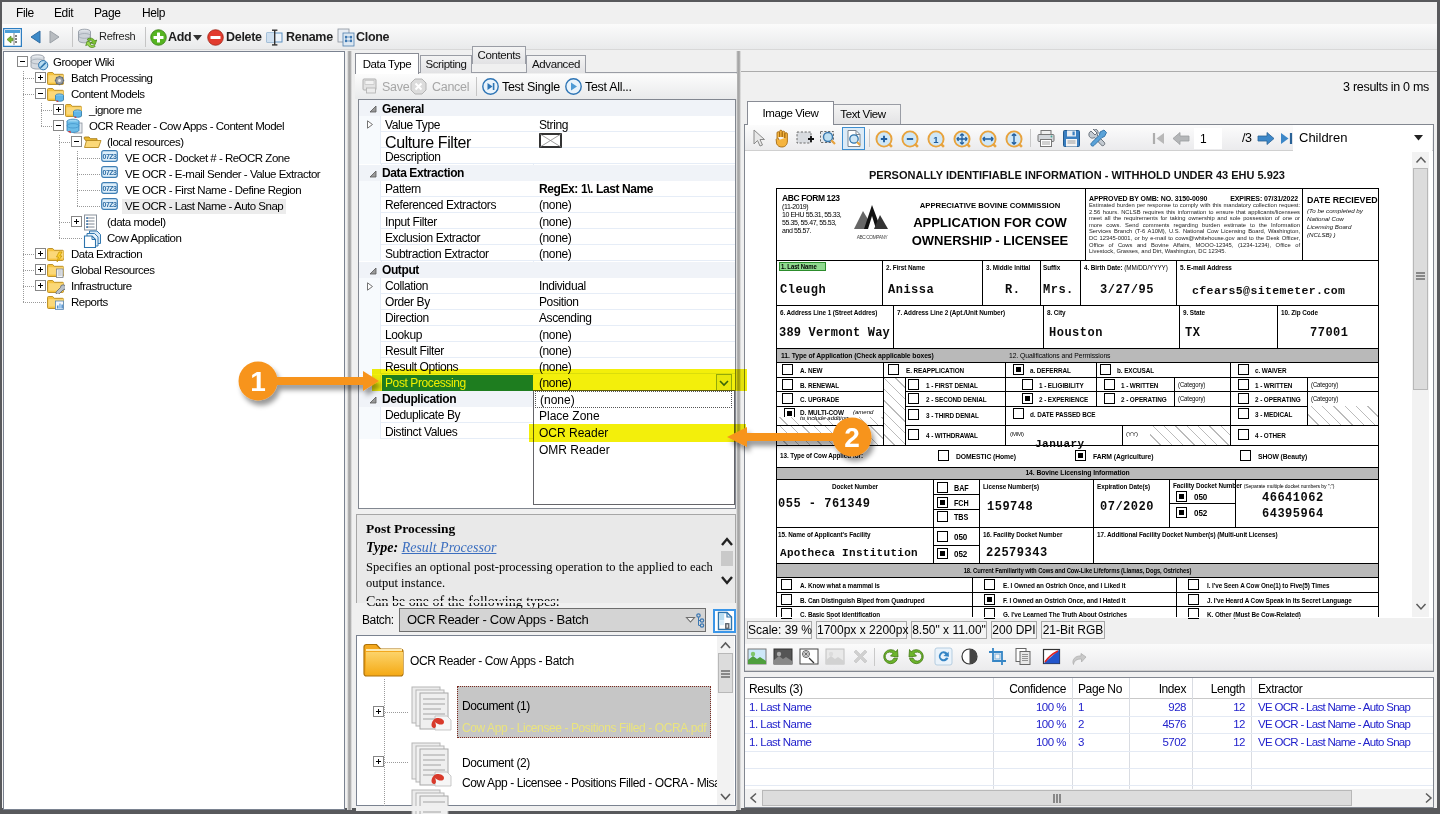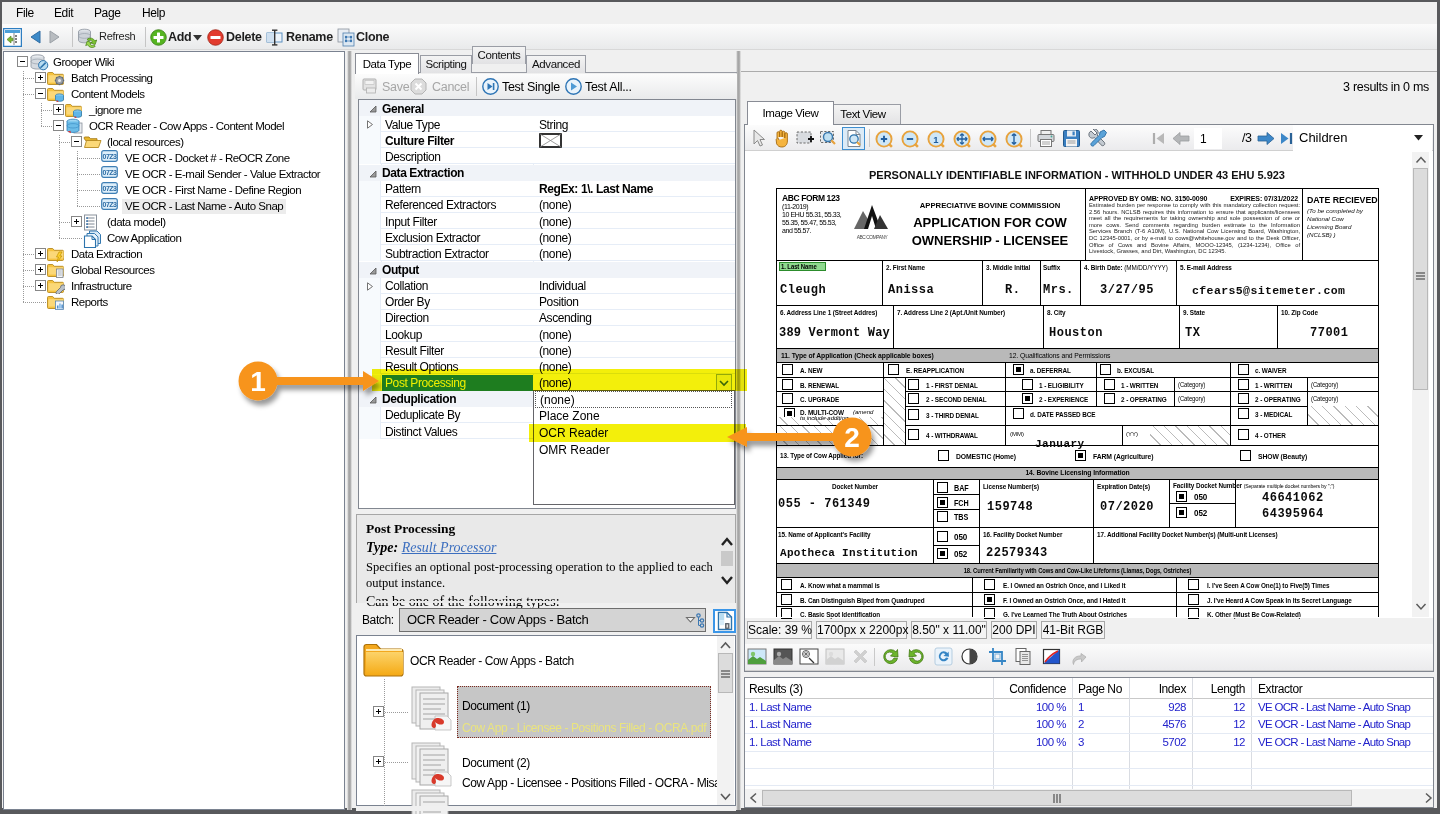--- a/index.html
+++ b/index.html
@@ -295,21 +295,21 @@
 <div class="a" style="left:382px;top:101.5px;font-size:12px;color:#000;font-weight:bold;white-space:nowrap;letter-spacing:-0.4px;">General</div>
 <div class="a" style="left:359px;top:116.2px;width:376px;height:16.1px;background:#fff;border-bottom:1px solid #e6edf7;"></div>
 <div class="a" style="left:359px;top:116.2px;width:22px;height:16.1px;background:#f7fafd;border-right:1px solid #e6edf7;"></div>
 <div class="a" style="left:385px;top:117.65px;font-size:12px;color:#000;font-weight:normal;white-space:nowrap;letter-spacing:-0.4px;">Value Type</div>
 <div class="a" style="left:539px;top:117.65px;font-size:12px;color:#000;font-weight:normal;white-space:nowrap;letter-spacing:-0.4px;">String</div>
 <svg class="a" style="left:366px;top:120.2px;" width="8" height="9" viewBox="0 0 8 9">
     <path d="M1.5 0.8 L6.5 4.5 L1.5 8.2 Z" fill="#fff" stroke="#737373" stroke-width="1"></path>
   </svg>
 <div class="a" style="left:359px;top:132.3px;width:376px;height:16.1px;background:#fff;border-bottom:1px solid #e6edf7;"></div>
 <div class="a" style="left:359px;top:132.3px;width:22px;height:16.1px;background:#f7fafd;border-right:1px solid #e6edf7;"></div>
-<div class="a" style="left:385px;top:133.8px;font-size:12px;color:#000;font-weight:bold;white-space:nowrap;letter-spacing:-0.4px;">Culture Filter</div>
+<div class="a" style="left:385px;top:133.8px;font-size:16px;color:#000;font-weight:normal;white-space:nowrap;letter-spacing:-0.4px;">Culture Filter</div>
 <svg class="a" style="left:539px;top:133.3px;" width="23" height="15" viewBox="0 0 23 15">
     <rect x="1" y="1" width="21" height="13" fill="#fff" stroke="#000" stroke-width="1.6"></rect>
     <path d="M1 1 L22 14 M22 1 L1 14" stroke="#888" stroke-width="0.8"></path>
   </svg>
 <div class="a" style="left:359px;top:148.4px;width:376px;height:16.1px;background:#fff;border-bottom:1px solid #e6edf7;"></div>
 <div class="a" style="left:359px;top:148.4px;width:22px;height:16.1px;background:#f7fafd;border-right:1px solid #e6edf7;"></div>
 <div class="a" style="left:385px;top:149.95px;font-size:12px;color:#000;font-weight:normal;white-space:nowrap;letter-spacing:-0.4px;">Description</div>
 <div class="a" style="left:359px;top:164.6px;width:376px;height:16.1px;background:#f0f3f8;"></div>
 <svg class="a" style="left:369px;top:169.6px;" width="8" height="8" viewBox="0 0 8 8">
     <path d="M7 1 V7 H1 Z" fill="#9a9a9a" stroke="#555" stroke-width="0.8"></path>
@@ -616,21 +616,21 @@
 <div class="a" style="left:1413px;top:168px;width:15px;height:222px;background:#dcdcdc;border:1px solid #b8b8b8;"></div>
 <div class="a" style="left:1416px;top:272px;width:9px;height:1.5px;background:#888;box-shadow:0 3px #888, 0 6px #888;"></div>
 <svg class="a" style="left:1415px;top:601px;" width="12" height="11" viewBox="0 0 12 11">
     <path d="M1.5 3 L6 8 L10.5 3" fill="none" stroke="#5a5a5a" stroke-width="1.5"></path>
   </svg>
 <div class="a" style="left:745px;top:618px;width:688px;height:26px;background:#f0f0f0;"></div>
 <div class="a" style="left:747px;top:621px;width:65px;height:18px;background:#f4f4f4;border:1px solid #a8a8a8;font-size:12px;text-align:center;padding-top:1px;white-space:nowrap;">Scale: 39 %</div>
 <div class="a" style="left:816px;top:621px;width:91px;height:18px;background:#f4f4f4;border:1px solid #a8a8a8;font-size:12px;text-align:center;padding-top:1px;white-space:nowrap;">1700px x 2200px</div>
 <div class="a" style="left:911px;top:621px;width:76px;height:18px;background:#f4f4f4;border:1px solid #a8a8a8;font-size:12px;text-align:center;padding-top:1px;white-space:nowrap;">8.50" x 11.00"</div>
 <div class="a" style="left:991px;top:621px;width:46px;height:18px;background:#f4f4f4;border:1px solid #a8a8a8;font-size:12px;text-align:center;padding-top:1px;white-space:nowrap;">200 DPI</div>
-<div class="a" style="left:1041px;top:621px;width:64px;height:18px;background:#f4f4f4;border:1px solid #a8a8a8;font-size:12px;text-align:center;padding-top:1px;white-space:nowrap;">41-Bit RGB</div>
+<div class="a" style="left:1041px;top:621px;width:64px;height:18px;background:#f4f4f4;border:1px solid #a8a8a8;font-size:12px;text-align:center;padding-top:1px;white-space:nowrap;">21-Bit RGB</div>
 <div class="a" style="left:745px;top:644px;width:688px;height:27px;background:linear-gradient(#fbfbfb,#ebebed);border-bottom:1px solid #cfcfcf;"></div>
 <svg class="a" style="left:747px;top:648px;" width="20" height="17" viewBox="0 0 20 17">
     <rect x="1" y="1" width="18" height="15" fill="#cde8f8" stroke="#777" stroke-width="1"></rect>
     <path d="M1 12 l5 -4 4 3 3 -2 6 4 v3 h-18 z" fill="#4e9e3d"></path>
     <circle cx="6" cy="6" r="2.2" fill="#7fc66b"></circle>
   </svg>
 <svg class="a" style="left:773px;top:648px;" width="20" height="17" viewBox="0 0 20 17">
     <rect x="1" y="1" width="18" height="15" fill="#555" stroke="#333" stroke-width="1"></rect>
     <path d="M1 12 l5 -4 4 3 3 -2 6 4 v3 h-18 z" fill="#888"></path>
     <circle cx="6" cy="6" r="2.2" fill="#aaa"></circle>

